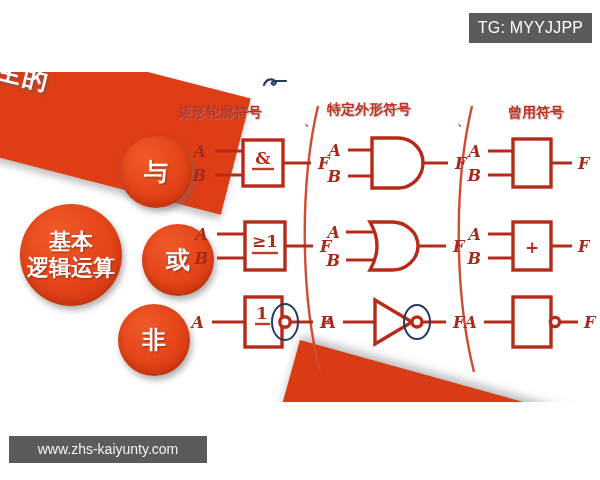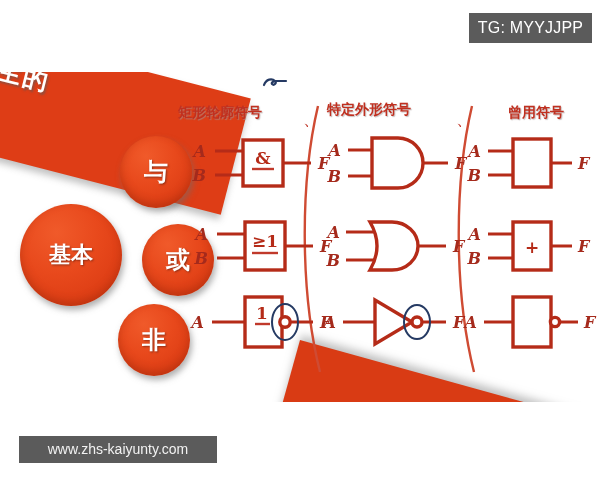--- a/index.html
+++ b/index.html
@@ -41,21 +41,20 @@
     left: 9px;
     top: 436px;
     width: 198px;
     height: 27px;
     background: #5b5b5b;
     color: #f2f2f2;
     font-size: 14px;
     line-height: 27px;
     text-align: center;
     font-family: "Liberation Sans", sans-serif;
-    margin-left: 10px;
   }
 
   
   .slide {
     position: absolute;
     left: 0;
     top: 72px;
     width: 600px;
     height: 330px;
     background: #ffffff;
@@ -200,20 +199,21 @@
 
     <div class="banner-tl">
       <div class="banner-tl-text">陌生的</div>
     </div>
 
     <div class="banner-br"></div>
 
     <div class="circle circle-main">
       <div>
         <span>基本</span><br>
+        <span>逻辑运算</span>
       </div>
     </div>
     <div class="circle circle-and">与</div>
     <div class="circle circle-or">或</div>
     <div class="circle circle-not">非</div>
 
     <svg class="blue-mark" viewBox="0 0 26 14">
       <path d="M2 9 C4 3, 10 2, 13 5 C15 7, 12 10, 10 8 C9 7, 11 5, 14 5 L24 5" fill="none" stroke="#253a63" stroke-width="2.2" stroke-linecap="round"></path>
     </svg>
 

